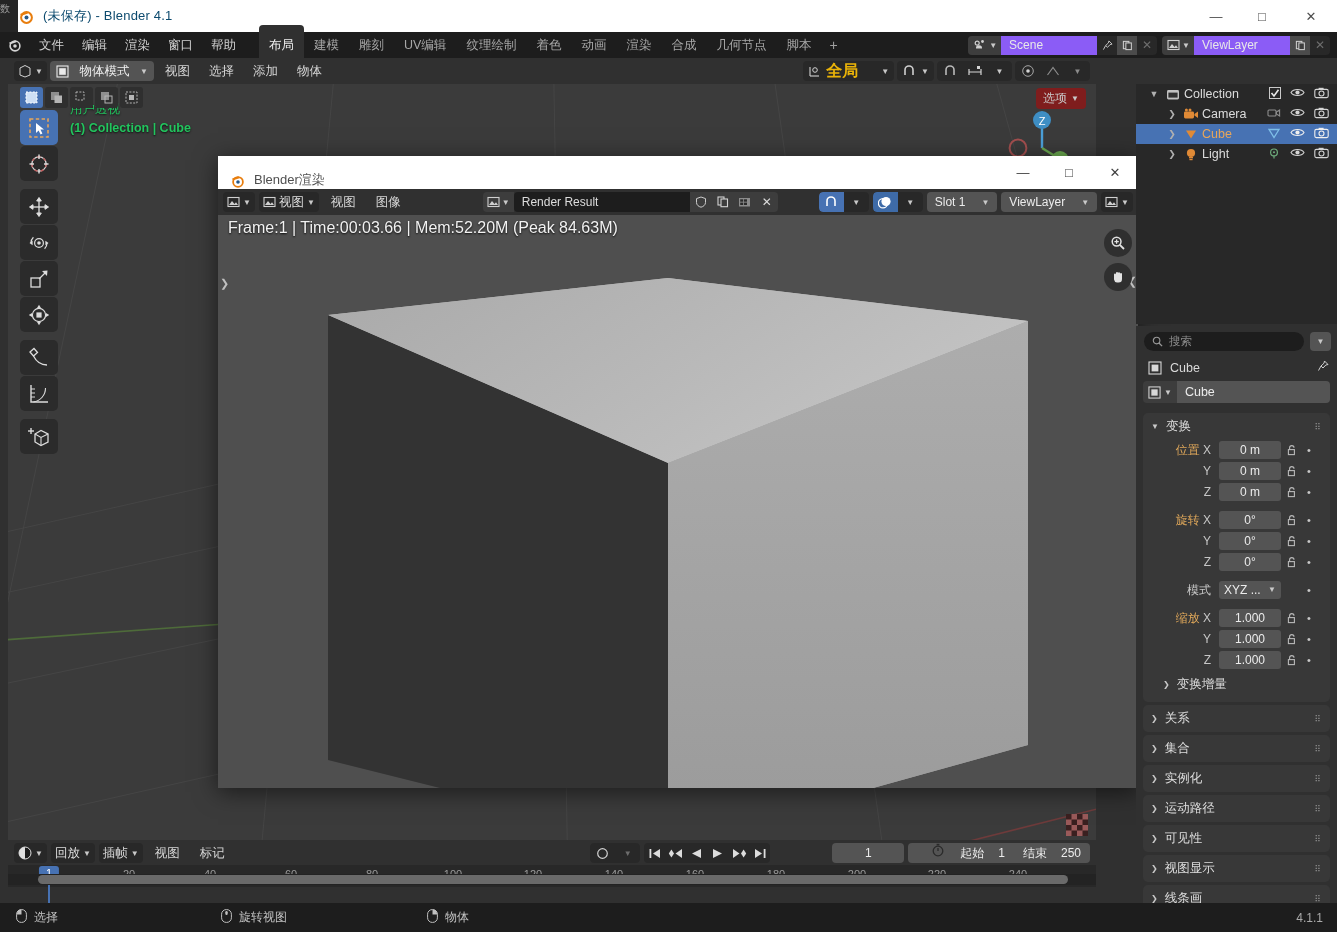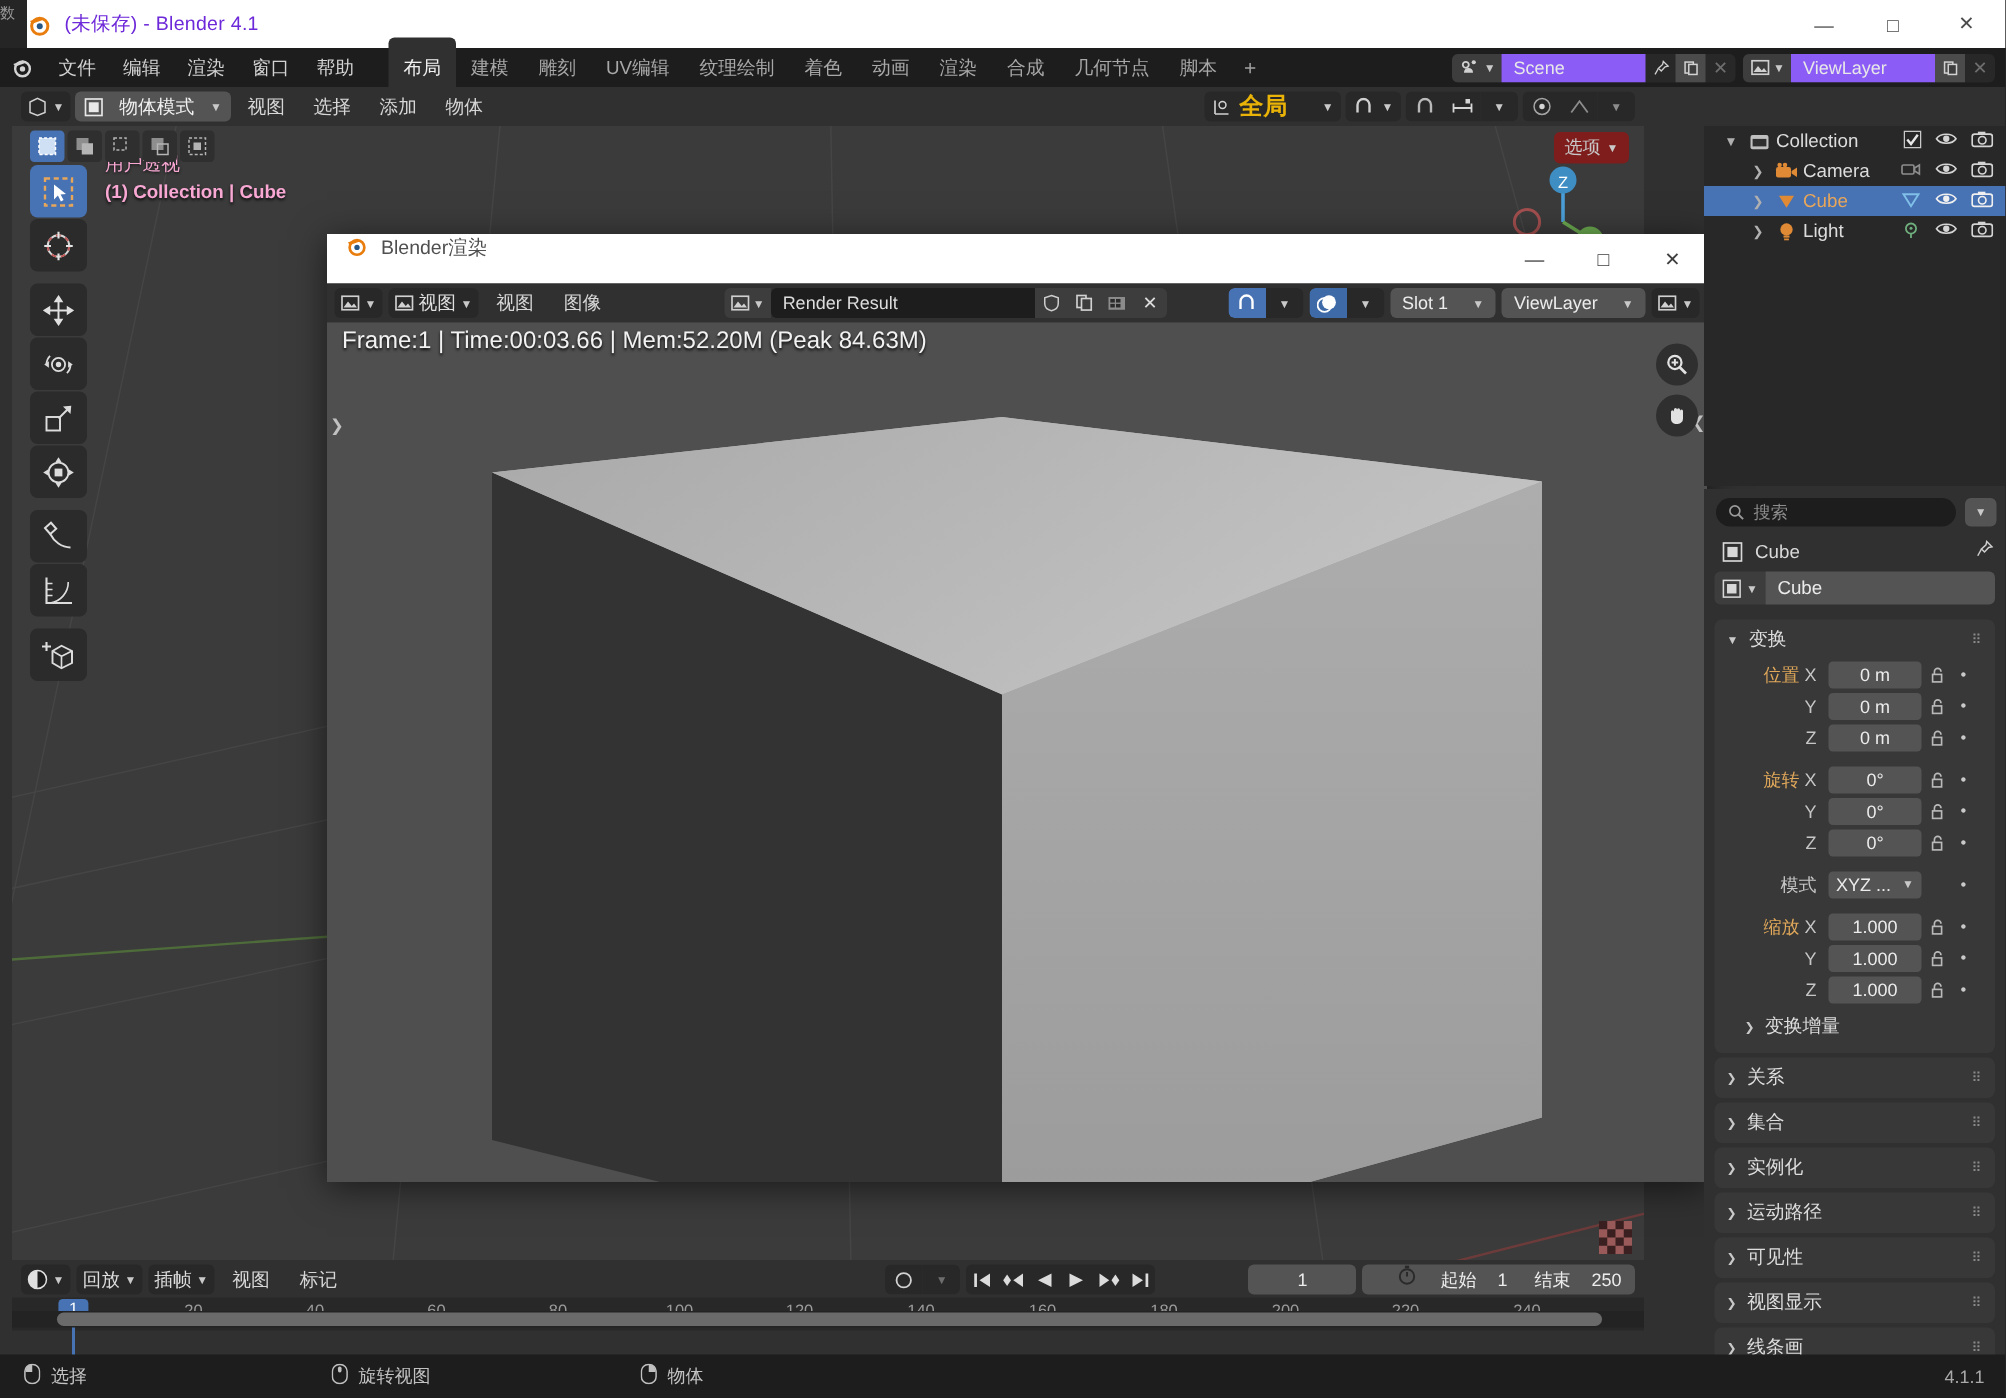--- a/index.html
+++ b/index.html
@@ -5,21 +5,21 @@
   * { box-sizing: border-box; margin:0; padding:0; }
   html,body { width:1337px; height:932px; overflow:hidden; background:#1d1d1d;
     font-family:"Liberation Sans","DejaVu Sans",sans-serif; font-size:12px; color:#e5e5e5; }
 
   .app { position:relative; width:1337px; height:932px; background:#303030; }
 
   
   .titlebar { position:absolute; left:0; top:0; width:1337px; height:32px; background:#ffffff;
     display:flex; align-items:center; color:#4a4a4a; }
   .titlebar .tb-logo { margin-left:18px; margin-right:8px; display:flex; align-items:center;}
-  .titlebar .tb-text { font-size:13px; color:#6d28d9; letter-spacing:.2px;}
+  .titlebar .tb-text { font-size:13px; color:#0c4a6e; letter-spacing:.2px;}
   .titlebar .tb-btns { margin-left:auto; display:flex; height:32px; }
   .tb-btn { width:46px; height:32px; display:flex; align-items:center; justify-content:center;
     color:#4d4d4d; font-size:13px; }
   .tb-btn:last-child { width:52px; }
   .tb-edge { position:absolute; left:0; top:0; width:18px; height:32px; background:#252525; }
   .tb-edge-txt { position:absolute; left:0px; top:2px; font-size:10px; color:#9a9a9a;}
 
   
   .topbar { position:absolute; left:0; top:32px; width:1337px; height:26px; background:#1d1d1d;
     display:flex; align-items:center; }
@@ -50,37 +50,37 @@
   .tgl.on { background:#4772b3; }
   .tgl.on2 { background:#3e6ba8; }
   .grp { display:flex; border-radius:4px; overflow:hidden; height:20px; }
   .grp .tgl:first-child { border-radius:4px 0 0 4px;}
   .grp .tgl:last-child { border-radius:0 4px 4px 0;}
   .sel-wrap { display:flex; align-items:center; background:#282828; border-radius:4px; height:20px; padding:0 5px; gap:5px;}
 
   
   .viewport { position:absolute; left:8px; top:84px; width:1088px; height:756px; background:#3b3b3b; overflow:hidden; }
   .vp-grid { position:absolute; inset:0; }
-  .vp-overlay-text { position:absolute; left:62px; top:16px; font-size:12.5px; color:#f9a8d4;
+  .vp-overlay-text { position:absolute; left:62px; top:16px; font-size:12.5px; color:#22c55e;
      text-shadow:0 1px 2px rgba(0,0,0,.8); line-height:19px;}
   .vp-overlay-text b { font-weight:bold;}
   .vp-options { position:absolute; right:10px; top:4px; display:flex; align-items:center; gap:4px;
      background:#7f1d1d; border-radius:4px; padding:2px 7px; color:#c8c8c8; font-size:12px;}
   .toolbar { position:absolute; left:12px; top:26px; width:40px; display:flex; flex-direction:column; gap:1px;}
   .tool { width:38px; height:35px; background:#2b2b2b; border-radius:5px; display:flex;
      align-items:center; justify-content:center; }
   .tool.active { background:#4772b3; }
   .tool.gap { margin-top:7px; }
   .gizmo { position:absolute; right:18px; top:24px; width:72px; height:72px; }
   .vp-red-icon { position:absolute; right:8px; bottom:4px; width:22px; height:22px; }
 
   
   .render-win { position:absolute; left:218px; top:156px; width:920px; height:632px;
      box-shadow:0 4px 22px rgba(0,0,0,.55); background:#303030;}
-  .rw-title { height:33px; background:#ffffff; display:flex; align-items:flex-start; color:#4a4a4a;}
+  .rw-title { height:33px; background:#ffffff; display:flex; align-items:flex-end; color:#4a4a4a;}
   .rw-title .rt-logo { margin-left:12px; margin-right:8px; display:flex; align-items:center;}
   .rw-title .rt-text { font-size:13px; color:#4f4f4f;}
   .rw-title .rt-btns { margin-left:auto; display:flex; }
   .rt-btn { width:46px; height:33px; display:flex; align-items:center; justify-content:center; color:#3f3f3f; font-size:13px;}
   .rw-header { height:26px; background:#303030; display:flex; align-items:center; gap:4px; padding:0 5px;}
   .rw-body { position:relative; height:573px; background:#4f4f4f; overflow:hidden;}
   .rw-stats { position:absolute; left:10px; top:4px; font-size:16px; color:#f2f2f2;
      text-shadow:0 1px 2px rgba(0,0,0,.9); z-index:5;}
   .rw-side { position:absolute; right:6px; top:14px; display:flex; flex-direction:column; gap:6px; z-index:5;}
   .circ-btn { width:28px; height:28px; border-radius:50%; background:#2f2f2f; display:flex;

